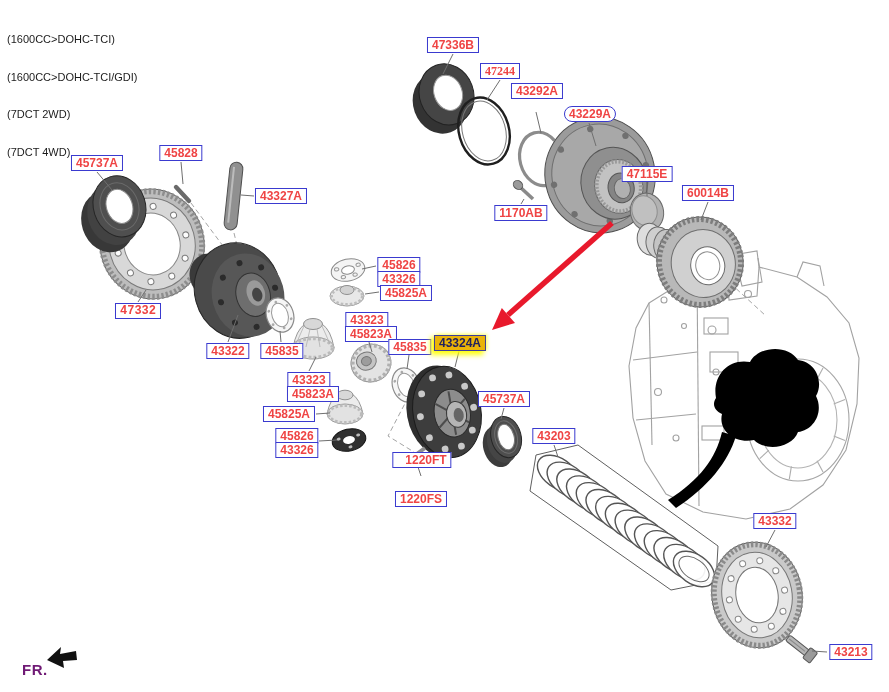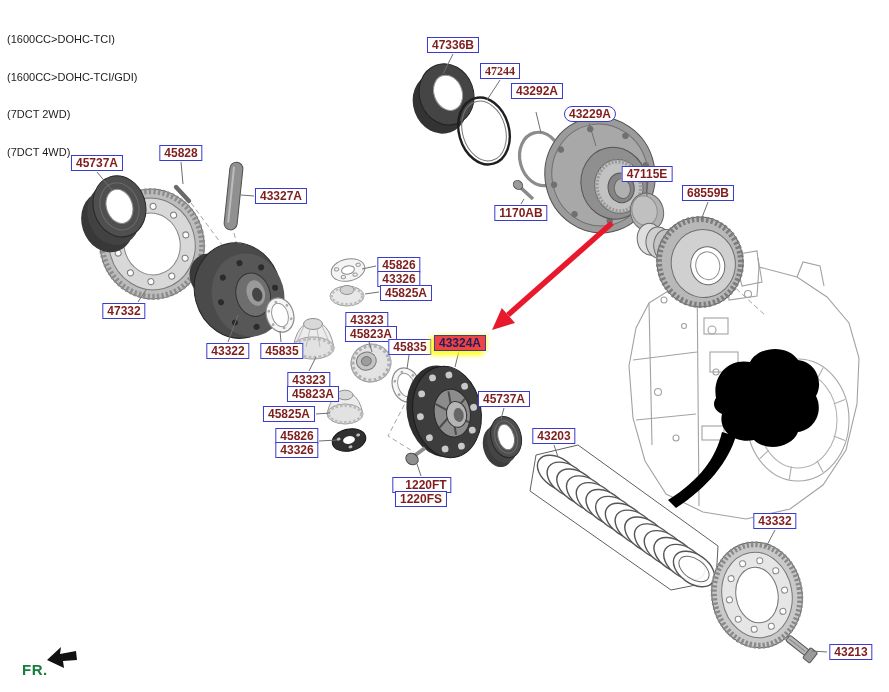--- a/index.html
+++ b/index.html
@@ -1,27 +1,27 @@
 <!DOCTYPE html>
 <html><head>
 <meta charset="utf-8">
 <style>
   html,body{margin:0;padding:0;background:#fff;}
   #stage{position:relative;width:876px;height:692px;background:#fff;overflow:hidden;
          font-family:"Liberation Sans",sans-serif;}
   #stage svg{position:absolute;left:0;top:0;z-index:1;}
   .variants{position:absolute;left:7px;top:8px;z-index:2;color:#1b1b1b;
             font:400 11px/12.5px "Liberation Sans",sans-serif;white-space:pre;}
-  .fr-label{position:absolute;left:22px;top:661px;z-index:2;color:#15803d;
+  .fr-label{position:absolute;left:22px;top:661px;z-index:2;color:#701a75;
             font:700 15px/18px "Liberation Sans",sans-serif;letter-spacing:.5px;}
   .labels-layer{position:absolute;inset:0;z-index:3;}
   .plabel{position:absolute;transform:translateX(-50%);background:#fff;
-          border:1.5px solid #3a3acf;color:#7f1d1d;padding:0 4px;
+          border:1.5px solid #3a3acf;color:#ef4444;padding:0 4px;
           font:700 12px/14px "Liberation Sans",sans-serif;white-space:nowrap;}
-  .plabel.hl{background:#ef4444;color:#20205e;border-color:#3d3d9c;
+  .plabel.hl{background:#eab308;color:#20205e;border-color:#3d3d9c;
              box-shadow:-3px 3px 5px 1px rgba(255,255,0,.95),2px -1px 3px 0 rgba(255,255,40,.6);}
 </style>
 </head>
 <body>
 
 <div id="stage">
 
   <div class="variants">
     <div>(1600CC&gt;DOHC-TCI)</div>
     <div>(1600CC&gt;DOHC-TCI/GDI)</div>
@@ -388,39 +388,39 @@
 
   <div class="fr-label">FR.</div>
 
   <div class="labels-layer">
       <div class="plabel" style="left: 453px; top: 37px;">47336B</div>
       <div class="plabel" style="left: 500px; top: 63px; font-family: Liberation Serif, serif;">47244</div>
       <div class="plabel" style="left: 537px; top: 83px;">43292A</div>
       <div class="plabel" style="left: 590px; top: 106px; border-radius: 8px;">43229A</div>
       <div class="plabel" style="left: 647px; top: 166px;">47115E</div>
       <div class="plabel" style="left: 521px; top: 205px;">1170AB</div>
-      <div class="plabel" style="left: 708px; top: 185px;">68559B</div>
+      <div class="plabel" style="left: 708px; top: 185px;">60014B</div>
       <div class="plabel" style="left: 97px; top: 155px;">45737A</div>
       <div class="plabel" style="left: 181px; top: 145px;">45828</div>
       <div class="plabel" style="left: 281px; top: 188px;">43327A</div>
-      <div class="plabel" style="left: 124px; top: 303px;">47332</div>
+      <div class="plabel" style="left: 138px; top: 303px; font-family: Liberation Mono, monospace;">47332</div>
       <div class="plabel" style="left: 228px; top: 343px;">43322</div>
       <div class="plabel" style="left: 282px; top: 343px;">45835</div>
       <div class="plabel" style="left: 399px; top: 257px;">45826</div>
       <div class="plabel" style="left: 399px; top: 271px;">43326</div>
       <div class="plabel" style="left: 406px; top: 285px;">45825A</div>
       <div class="plabel" style="left: 367px; top: 312px;">43323</div>
       <div class="plabel" style="left: 371px; top: 326px;">45823A</div>
       <div class="plabel" style="left: 410px; top: 339px;">45835</div>
       <div class="plabel hl" style="left: 460px; top: 335px;">43324A</div>
       <div class="plabel" style="left: 309px; top: 372px;">43323</div>
       <div class="plabel" style="left: 313px; top: 386px;">45823A</div>
       <div class="plabel" style="left: 289px; top: 406px;">45825A</div>
       <div class="plabel" style="left: 297px; top: 428px;">45826</div>
       <div class="plabel" style="left: 297px; top: 442px;">43326</div>
       <div class="plabel" style="left: 504px; top: 391px;">45737A</div>
       <div class="plabel" style="left: 554px; top: 428px;">43203</div>
-      <div class="plabel" style="left: 422px; top: 477px; padding-left: 12px;">1220FT</div>
+      <div class="plabel" style="left: 422px; top: 452px; padding-left: 12px;">1220FT</div>
       <div class="plabel" style="left: 421px; top: 491px;">1220FS</div>
       <div class="plabel" style="left: 775px; top: 513px;">43332</div>
       <div class="plabel" style="left: 851px; top: 644px;">43213</div>
     </div>
 </div>
 
 </body></html>

